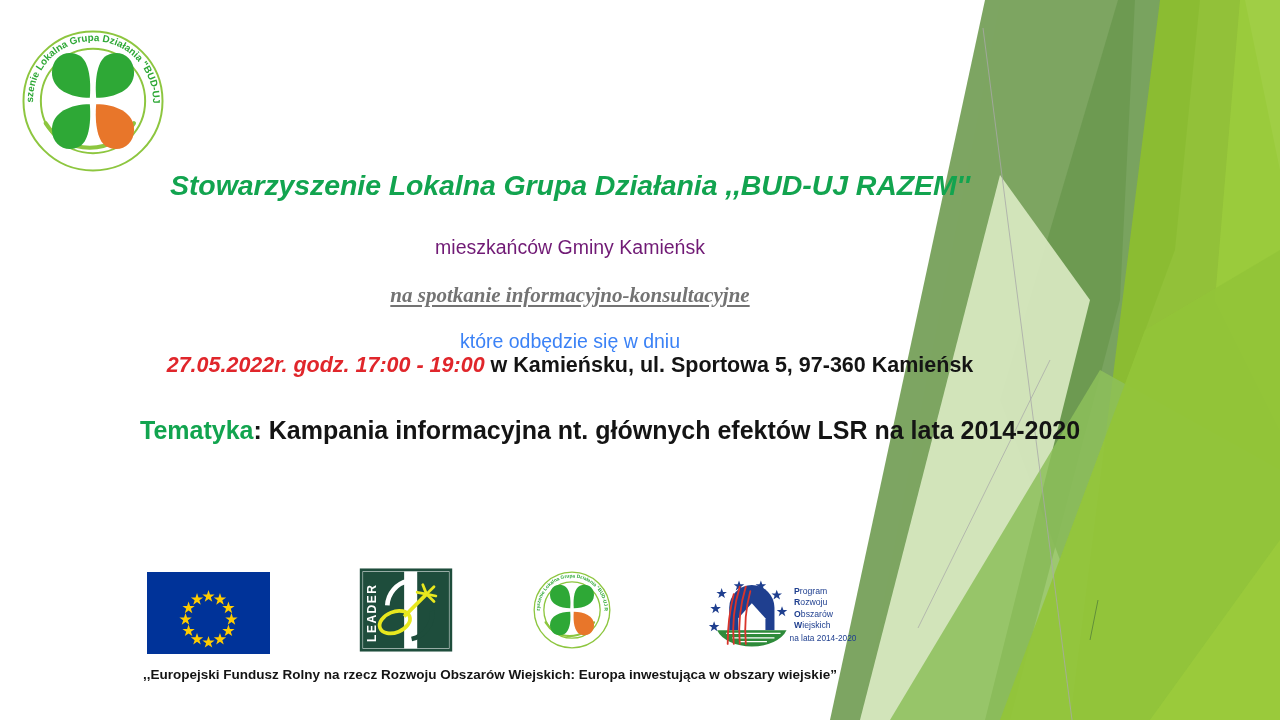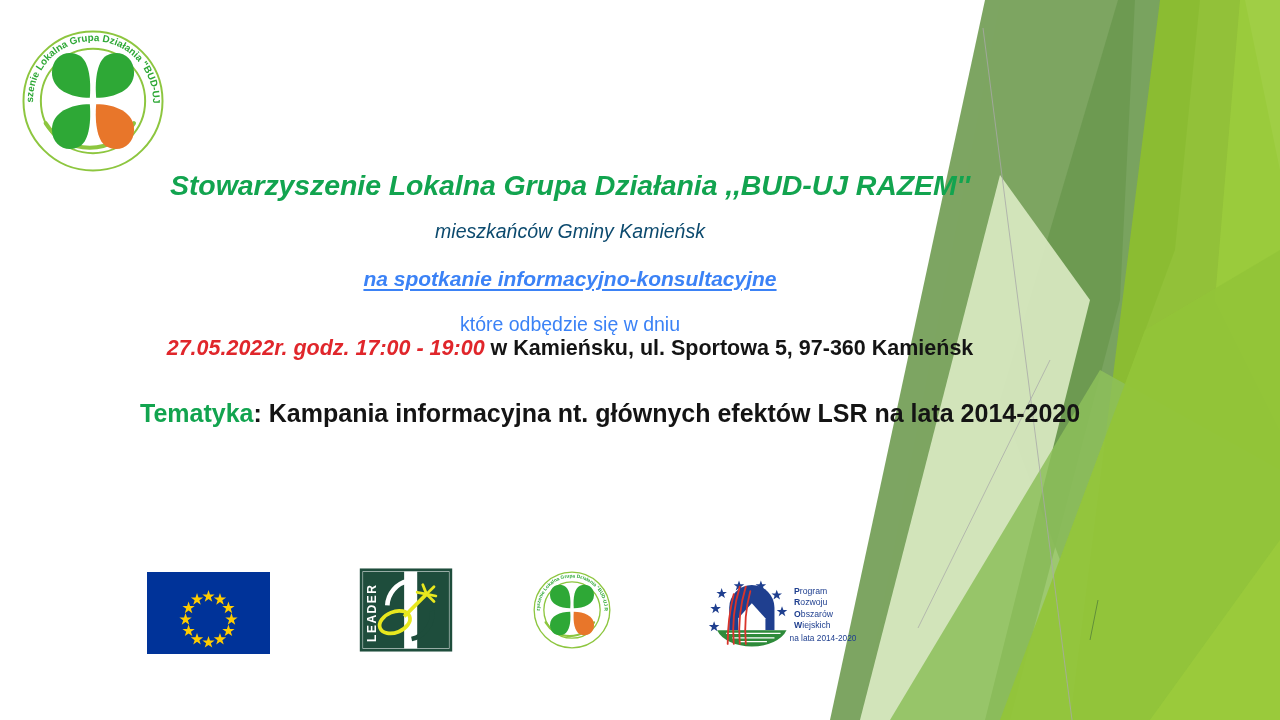--- a/index.html
+++ b/index.html
@@ -51,35 +51,35 @@
     line-height: 1.25;
     white-space: nowrap;
   }
   #invite-line {
     font-style: italic;
     font-size: 19.5px;
     color: #181818;
     margin-top: 22px;
   }
   #audience-line {
-    font-style: italic;
     font-size: 19.5px;
-    color: #0c4a6e;
-    margin-top: 16px;
+    color: #701a75;
+    margin-top: 32px;
   }
   #meeting-line {
     margin-top: 24px;
     font-size: 21px;
   }
   #meeting-line .u {
     font-weight: bold;
     font-style: italic;
     text-decoration: underline;
     text-underline-offset: 3px;
-    color: #3b82f6;
+    color: #737373;
+    font-family: Liberation Serif, serif;
   }
   #when-line {
     margin-top: 22px;
     font-size: 19.5px;
     color: #3b82f6;
   }
   #datetime-line {
     font-size: 21.5px;
     white-space: nowrap;
   }
@@ -284,14 +284,15 @@
       <g font-family="'Liberation Sans', sans-serif" font-size="11.5" fill="#1F3F8F">
         <text x="130" y="32"><tspan font-weight="bold">P</tspan><tspan>rogram</tspan></text>
         <text x="130" y="47"><tspan font-weight="bold">R</tspan><tspan>ozwoju</tspan></text>
         <text x="130" y="62"><tspan font-weight="bold">O</tspan><tspan>bszarów</tspan></text>
         <text x="130" y="77"><tspan font-weight="bold">W</tspan><tspan>iejskich</tspan></text>
         <text x="124" y="94" font-size="11" fill="#1F3F8F">na lata 2014-2020</text>
       </g>
     </svg>
   </div>
 
+  <div id="footer-caption">,,Europejski Fundusz Rolny na rzecz Rozwoju Obszarów Wiejskich: Europa inwestująca w obszary wiejskie”</div>
 
 </div>
 
 </body></html>

